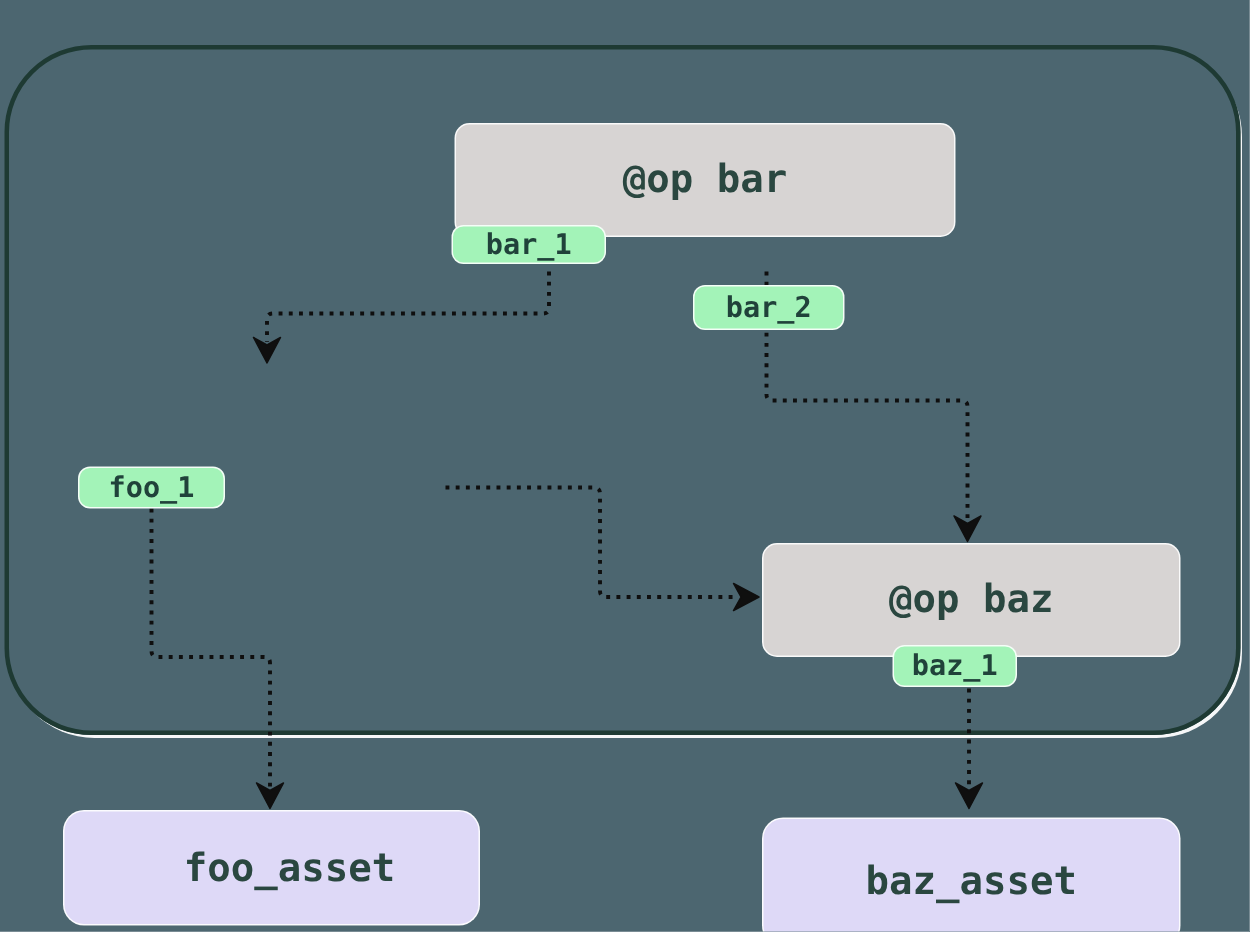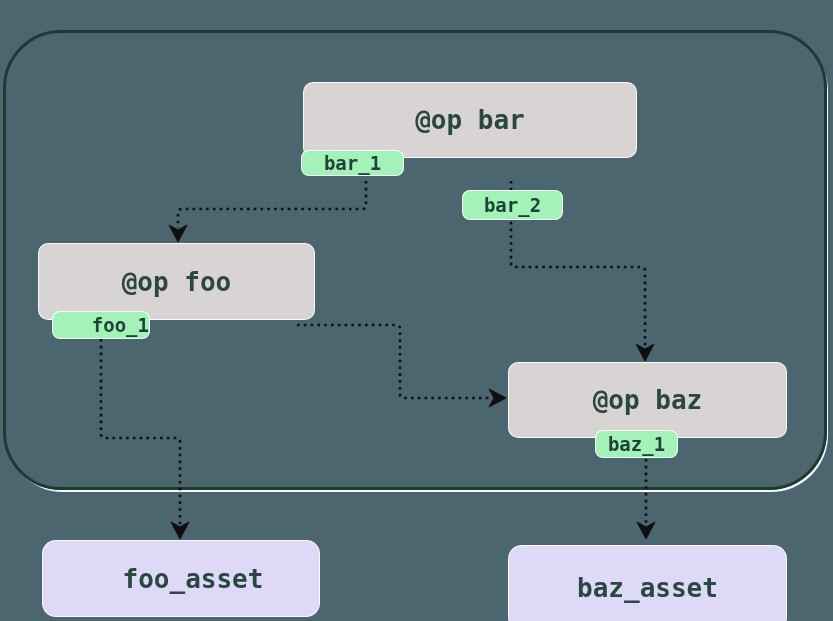--- a/index.html
+++ b/index.html
@@ -46,21 +46,21 @@
   .op-baz{left:508px;top:362px;width:279px;height:76px;}
   .tab{
     background:var(--output-bg,#a3f3b8);
     border-radius:8px;
     color:var(--output-text,#20423a);
     font-size:19px;font-weight:600;
     z-index:4;
   }
   .tab-bar1{left:301px;top:150px;width:103px;height:26px;}
   .tab-bar2{left:462px;top:150px;width:101px;height:30px;margin-top:40px;}
-  .tab-foo1{left:52px;top:311px;width:98px;height:28px;justify-content:flex-end;}
+  .tab-foo1{left:52px;top:311px;width:98px;height:28px;}
   .tab-foo2{left:197px;top:311px;width:98px;height:28px;}
   .tab-baz1{left:595px;top:430px;width:83px;height:28px;}
   .asset{
     background:var(--asset-bg,#ded9f7);
     border-radius:14px;
     color:var(--asset-text,#2a4740);
     font-size:26px;font-weight:600;
     z-index:3;
   }
   .asset-foo{left:42px;top:540px;width:278px;height:77px;padding-left:24px;}
@@ -94,23 +94,20 @@
   <div class="node op op-bar">
     <span>@op bar</span>
   </div>
   <div class="node tab tab-bar1">
     <span>bar_1</span>
   </div>
   <div class="node tab tab-bar2">
     <span>bar_2</span>
   </div>
 
-  <div class="node op op-foo">
-    <span>@op foo</span>
-  </div>
   <div class="node tab tab-foo1">
     <span>foo_1</span>
   </div>
 
   <div class="node op op-baz">
     <span>@op baz</span>
   </div>
   <div class="node tab tab-baz1">
     <span>baz_1</span>
   </div>

